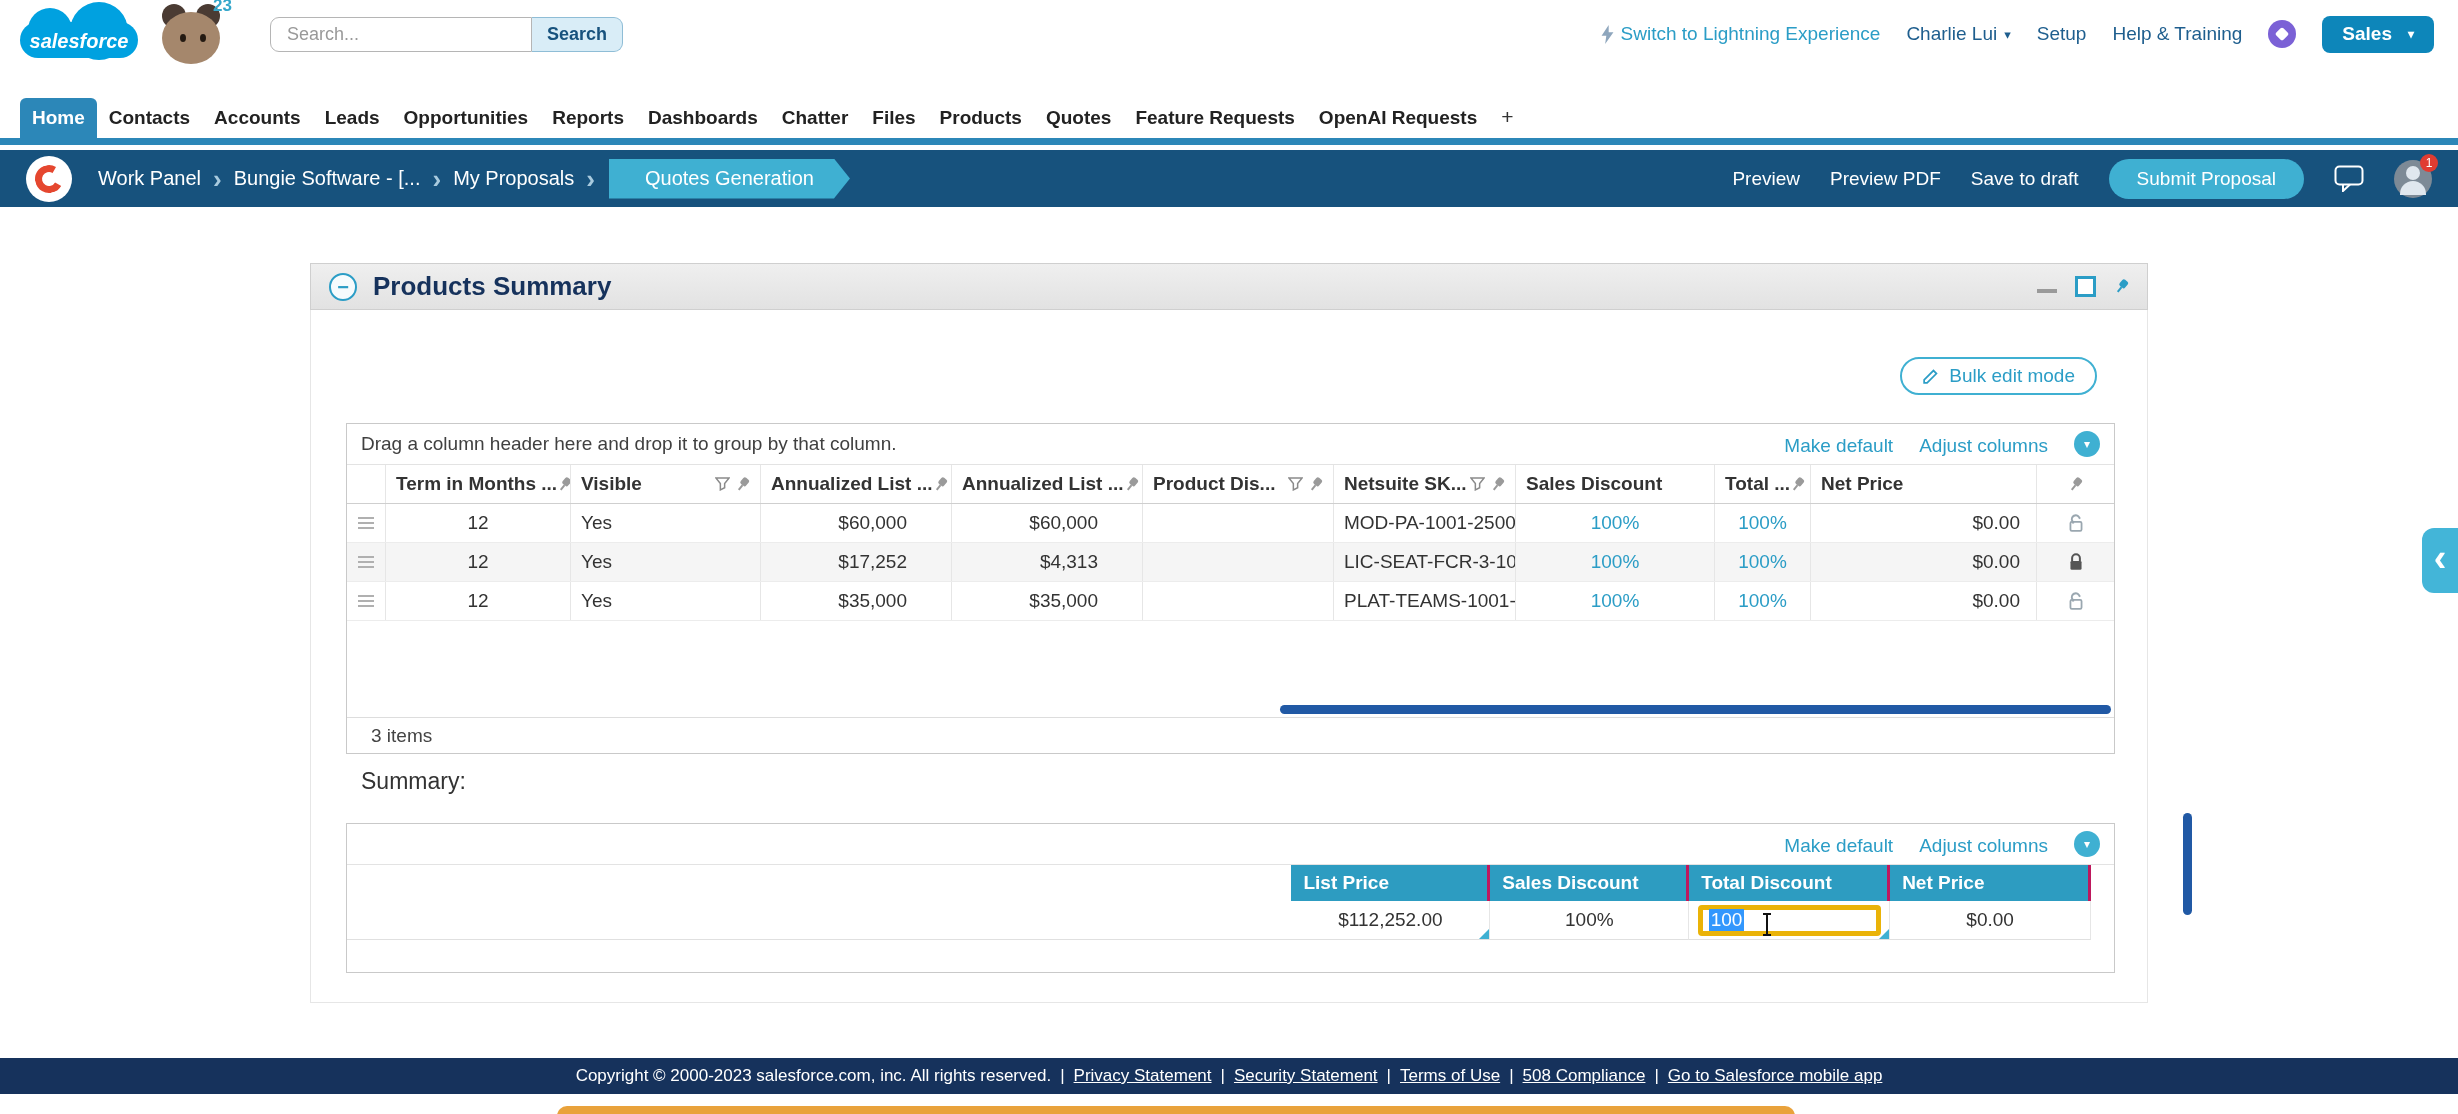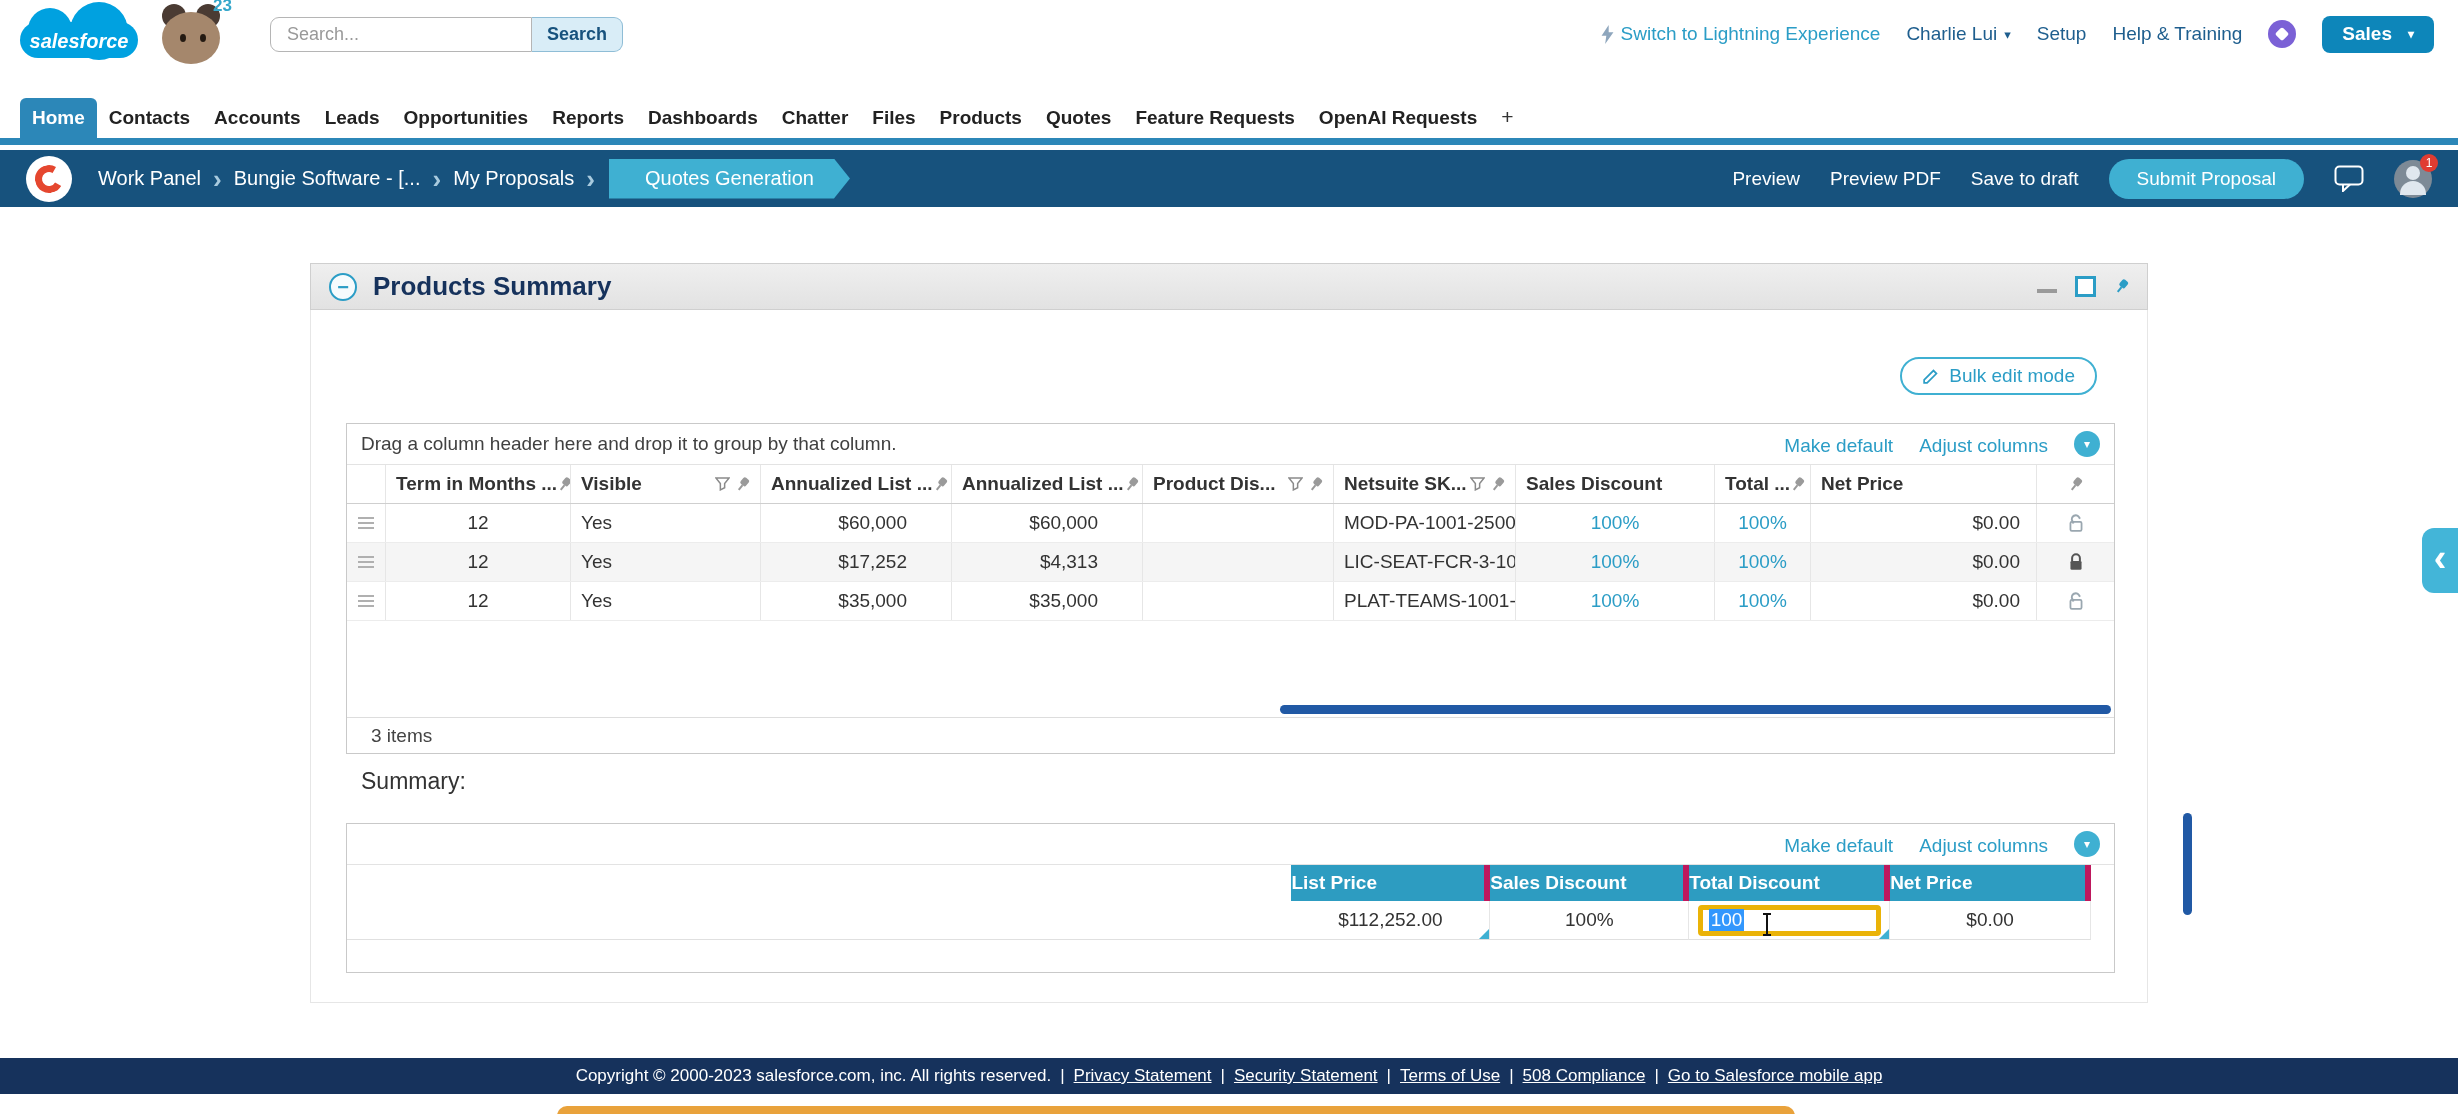--- a/index.html
+++ b/index.html
@@ -106,21 +106,21 @@
 
   .summary-label { position:absolute; top:458px; left:50px; font-size:23px; color:#333; }
 
   .s-row { display:flex; align-items:stretch; }
   .s-head { height:36px; }
   .s-data { height:39px; }
   .s-fill { width:945px; }
   .s-fill.b { border-bottom:1px solid #e0e0e0; }
   .s-cell { display:flex; align-items:center; font-size:19px; white-space:nowrap; position:relative; }
   .sc0{width:199px;} .sc1{width:199px;} .sc2{width:201px;} .sc3{width:201px;}
-  .s-head .s-cell { background:#2d9cc1; color:#fff; font-weight:bold; border-right:6px solid #be185d; }
+  .s-head .s-cell { background:#2d9cc1; color:#fff; font-weight:bold; padding-left:12px; border-right:3px solid #be185d; }
   .s-data .s-cell { color:#333; justify-content:center; border-right:1px solid #e6e6e6; border-bottom:1px solid #e0e0e0; }
   .s-rfill { width:23px; }
   .corner::after { content:""; position:absolute; right:0; bottom:0; width:0; height:0; border-left:10px solid transparent; border-bottom:10px solid #3fb0d2; }
   .disc-input { width:183px; height:31px; border:5px solid #eab308; border-radius:4px; background:#fff; display:flex; align-items:center; padding:0 6px; font-size:19px; position:relative; }
   .sel { background:#3297fd; color:#fff; padding:0 2px; }
   .ibeam { position:absolute; left:63px; top:3px; width:2px; height:23px; background:#111; }
   .ibeam::before, .ibeam::after { content:""; position:absolute; left:-3px; width:8px; height:2px; background:#111; }
   .ibeam::before { top:0; } .ibeam::after { bottom:0; }
 
   .vthumb { position:absolute; left:2183px; top:813px; width:9px; height:102px; border-radius:5px; background:#2159a5; }

